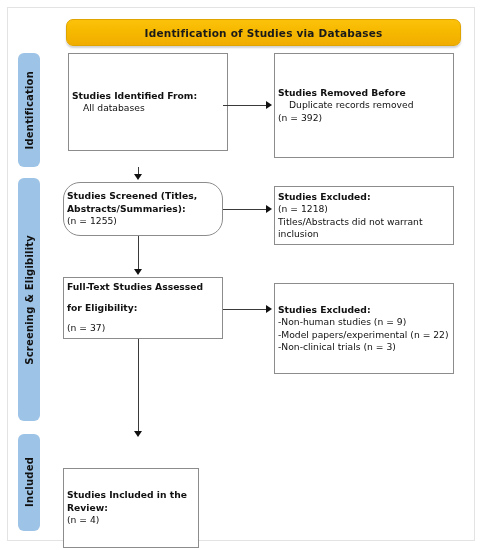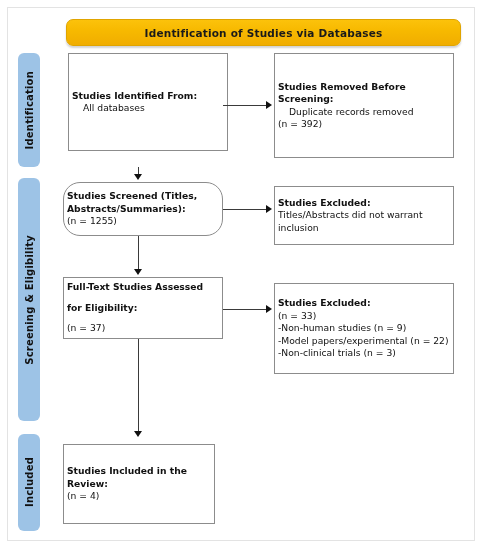--- a/index.html
+++ b/index.html
@@ -96,21 +96,21 @@
   }
   .ln.b     { font-weight: bold; }
   .ln.ind   { padding-left: 11px; }
 
   #box-identified { left: 68px;  top: 53px;  width: 160px; height: 98px; }
   #box-removed    { left: 274px; top: 53px;  width: 180px; height: 105px; }
   #box-screened   { left: 63px;  top: 182px; width: 160px; height: 54px; border-radius: 17px;  }
   #box-excluded-1 { left: 274px; top: 186px; width: 180px; height: 59px;  }
   #box-fulltext   { left: 63px;  top: 277px; width: 160px; height: 62px; gap: 8px;  }
   #box-excluded-2 { left: 274px; top: 283px; width: 180px; height: 91px;  }
-  #box-included   { left: 63px;  top: 444px; width: 152px; height: 80px;  }
+  #box-included   { left: 63px;  top: 468px; width: 136px; height: 80px;  }
 
   
   .conn-v {
     position: absolute;
     width: 1px;
     background: #3a3a3a;
   }
   .conn-h {
     position: absolute;
     height: 1px;
@@ -172,46 +172,45 @@
     <span>Included</span>
   </div>
 
   <div class="box" id="box-identified">
       <div class="ln b">Studies Identified From:</div>
       <div class="ln ind">All databases</div>
     </div>
 
   <div class="box" id="box-removed">
       <div class="ln b">Studies Removed Before</div>
-      <div class="ln b">Screening:</div>
       <div class="ln ind">Duplicate records removed</div>
       <div class="ln">(n = 392)</div>
     </div>
 
   <div class="box" id="box-screened">
       <div class="ln b">Studies Screened (Titles,</div>
       <div class="ln b">Abstracts/Summaries):</div>
       <div class="ln">(n = 1255)</div>
     </div>
 
   <div class="box" id="box-excluded-1">
       <div class="ln b">Studies Excluded:</div>
+      <div class="ln">(n = 1218)</div>
       <div class="ln">Titles/Abstracts did not warrant</div>
       <div class="ln">inclusion</div>
     </div>
 
   <div class="box" id="box-fulltext">
       <div class="ln b">Full-Text Studies Assessed</div>
       <div class="ln b">for Eligibility:</div>
       <div class="ln">(n = 37)</div>
     </div>
 
   <div class="box" id="box-excluded-2">
       <div class="ln b">Studies Excluded:</div>
-      <div class="ln">(n = 33)</div>
       <div class="ln">-Non-human studies (n = 9)</div>
       <div class="ln">-Model papers/experimental (n = 22)</div>
       <div class="ln">-Non-clinical trials (n = 3)</div>
     </div>
 
   <div class="box" id="box-included">
       <div class="ln b">Studies Included in the</div>
       <div class="ln b">Review:</div>
       <div class="ln">(n = 4)</div>
     </div>

